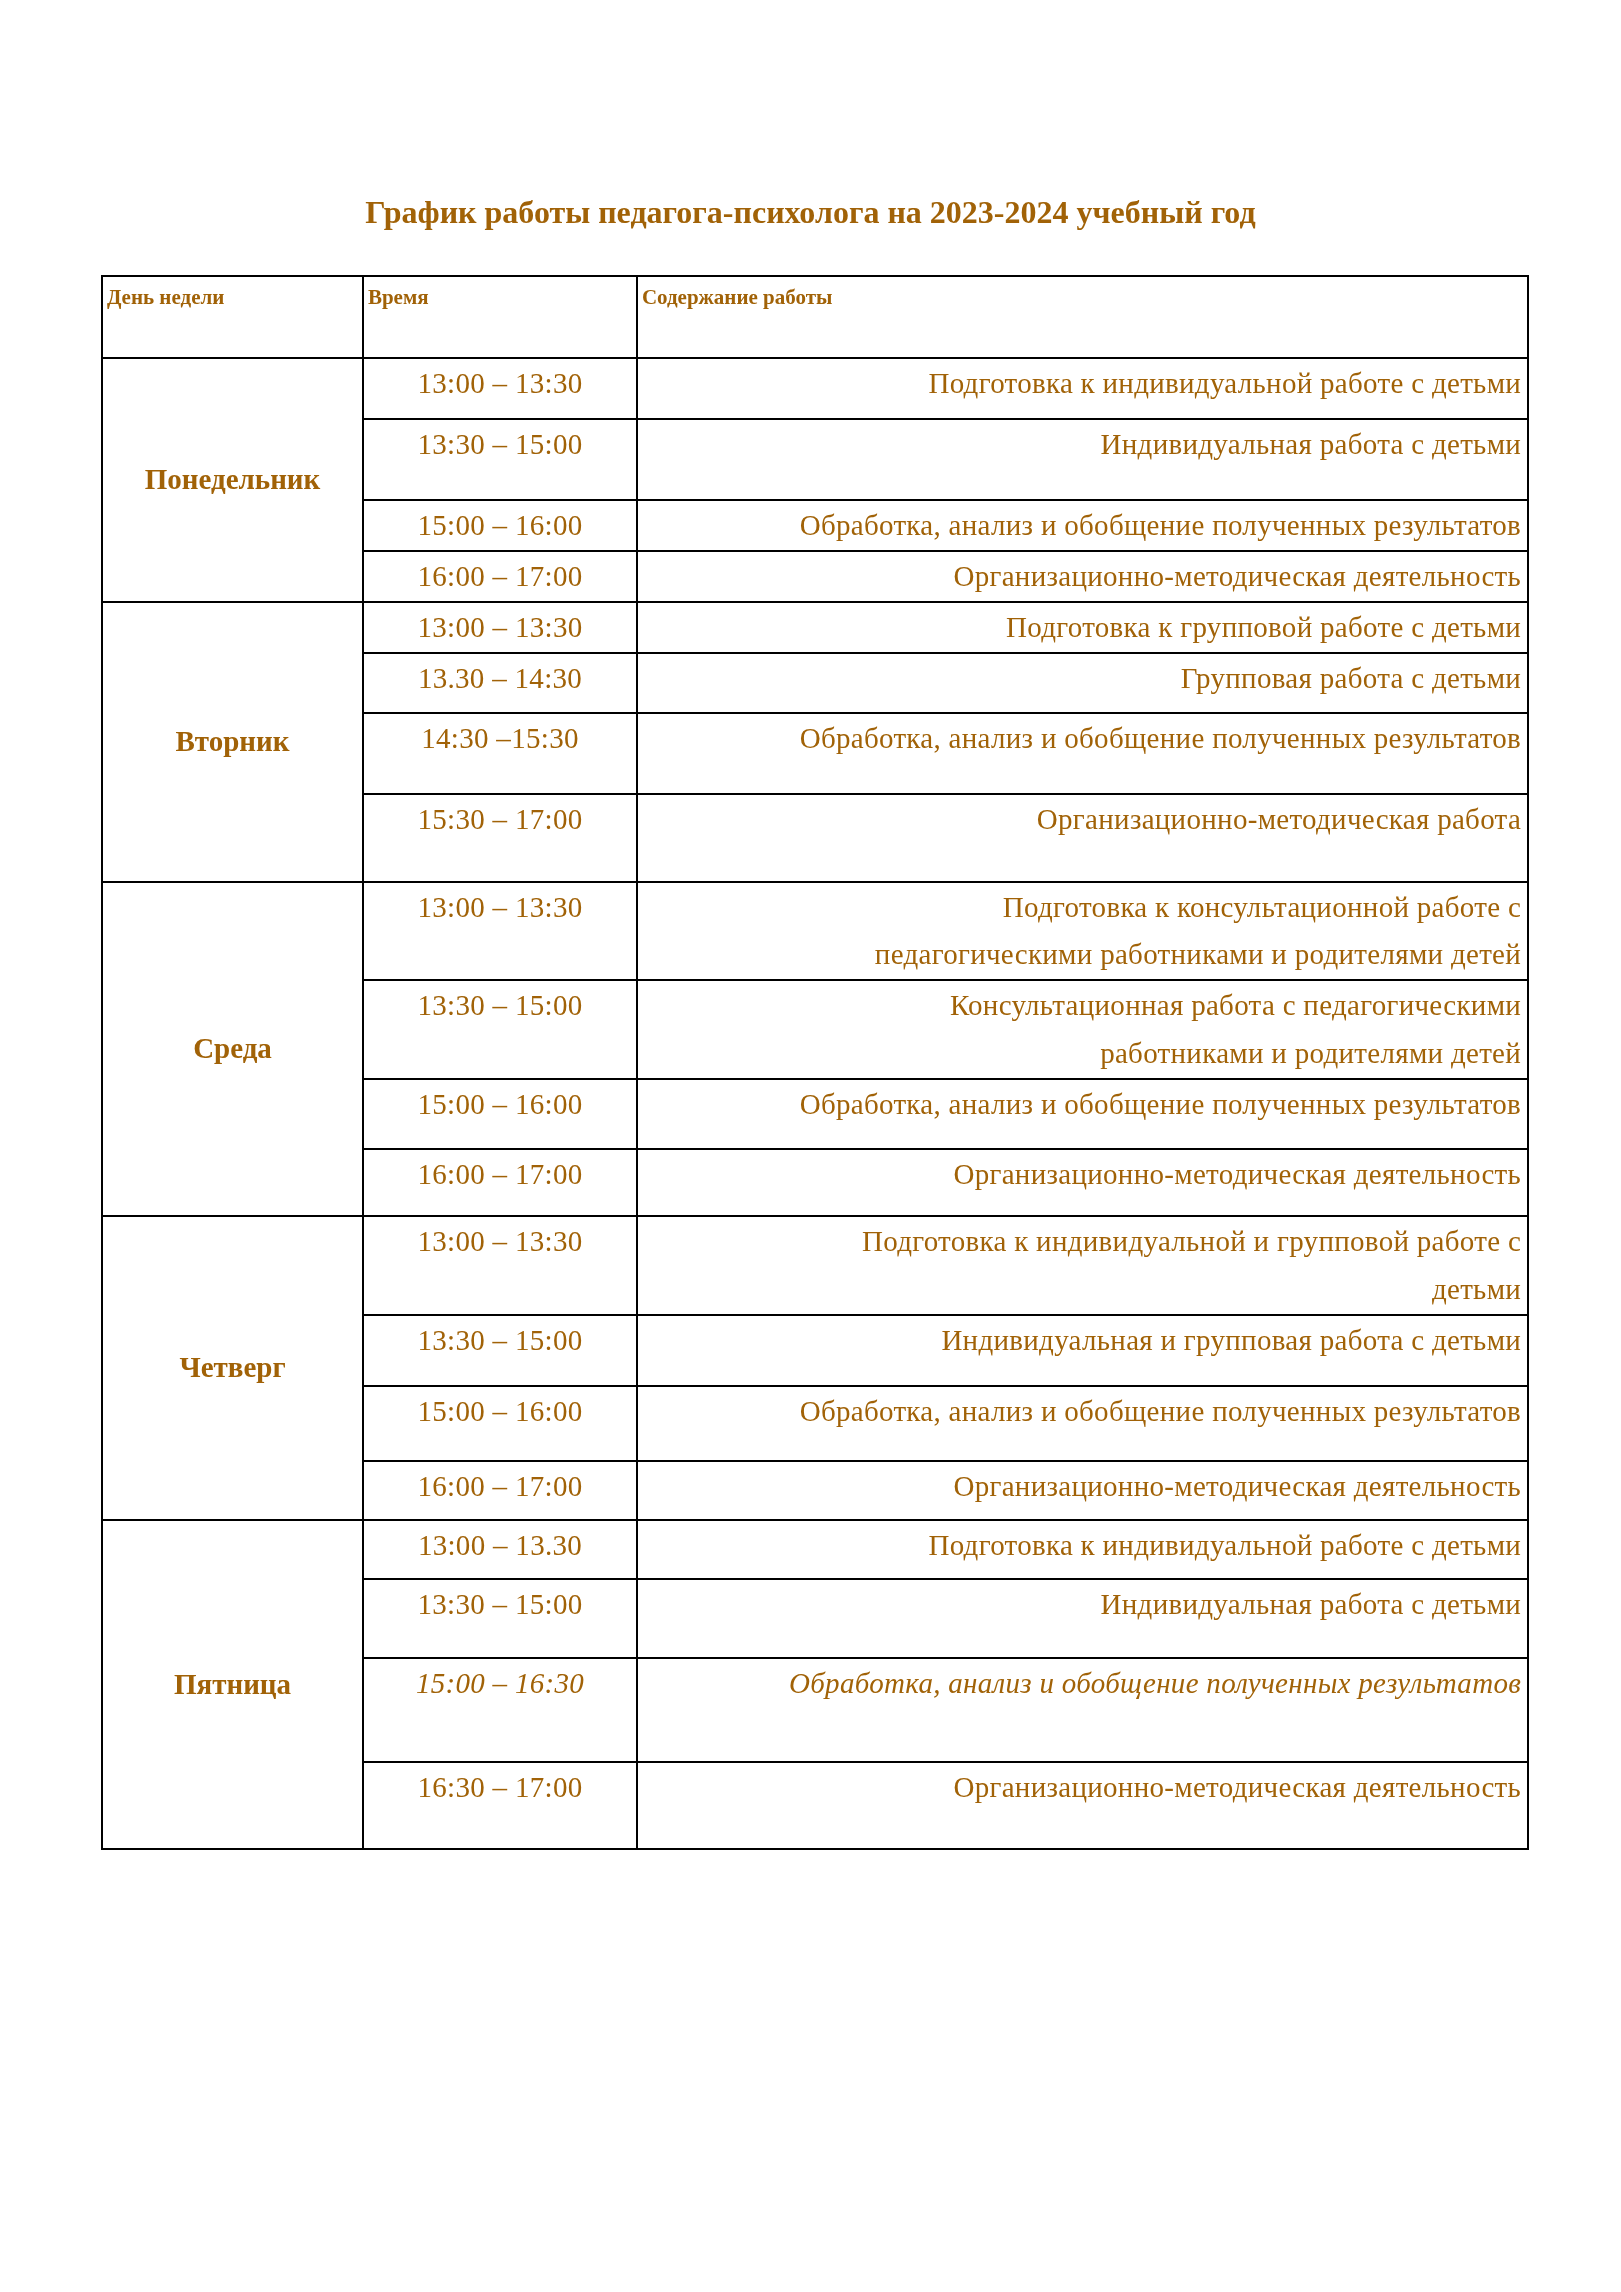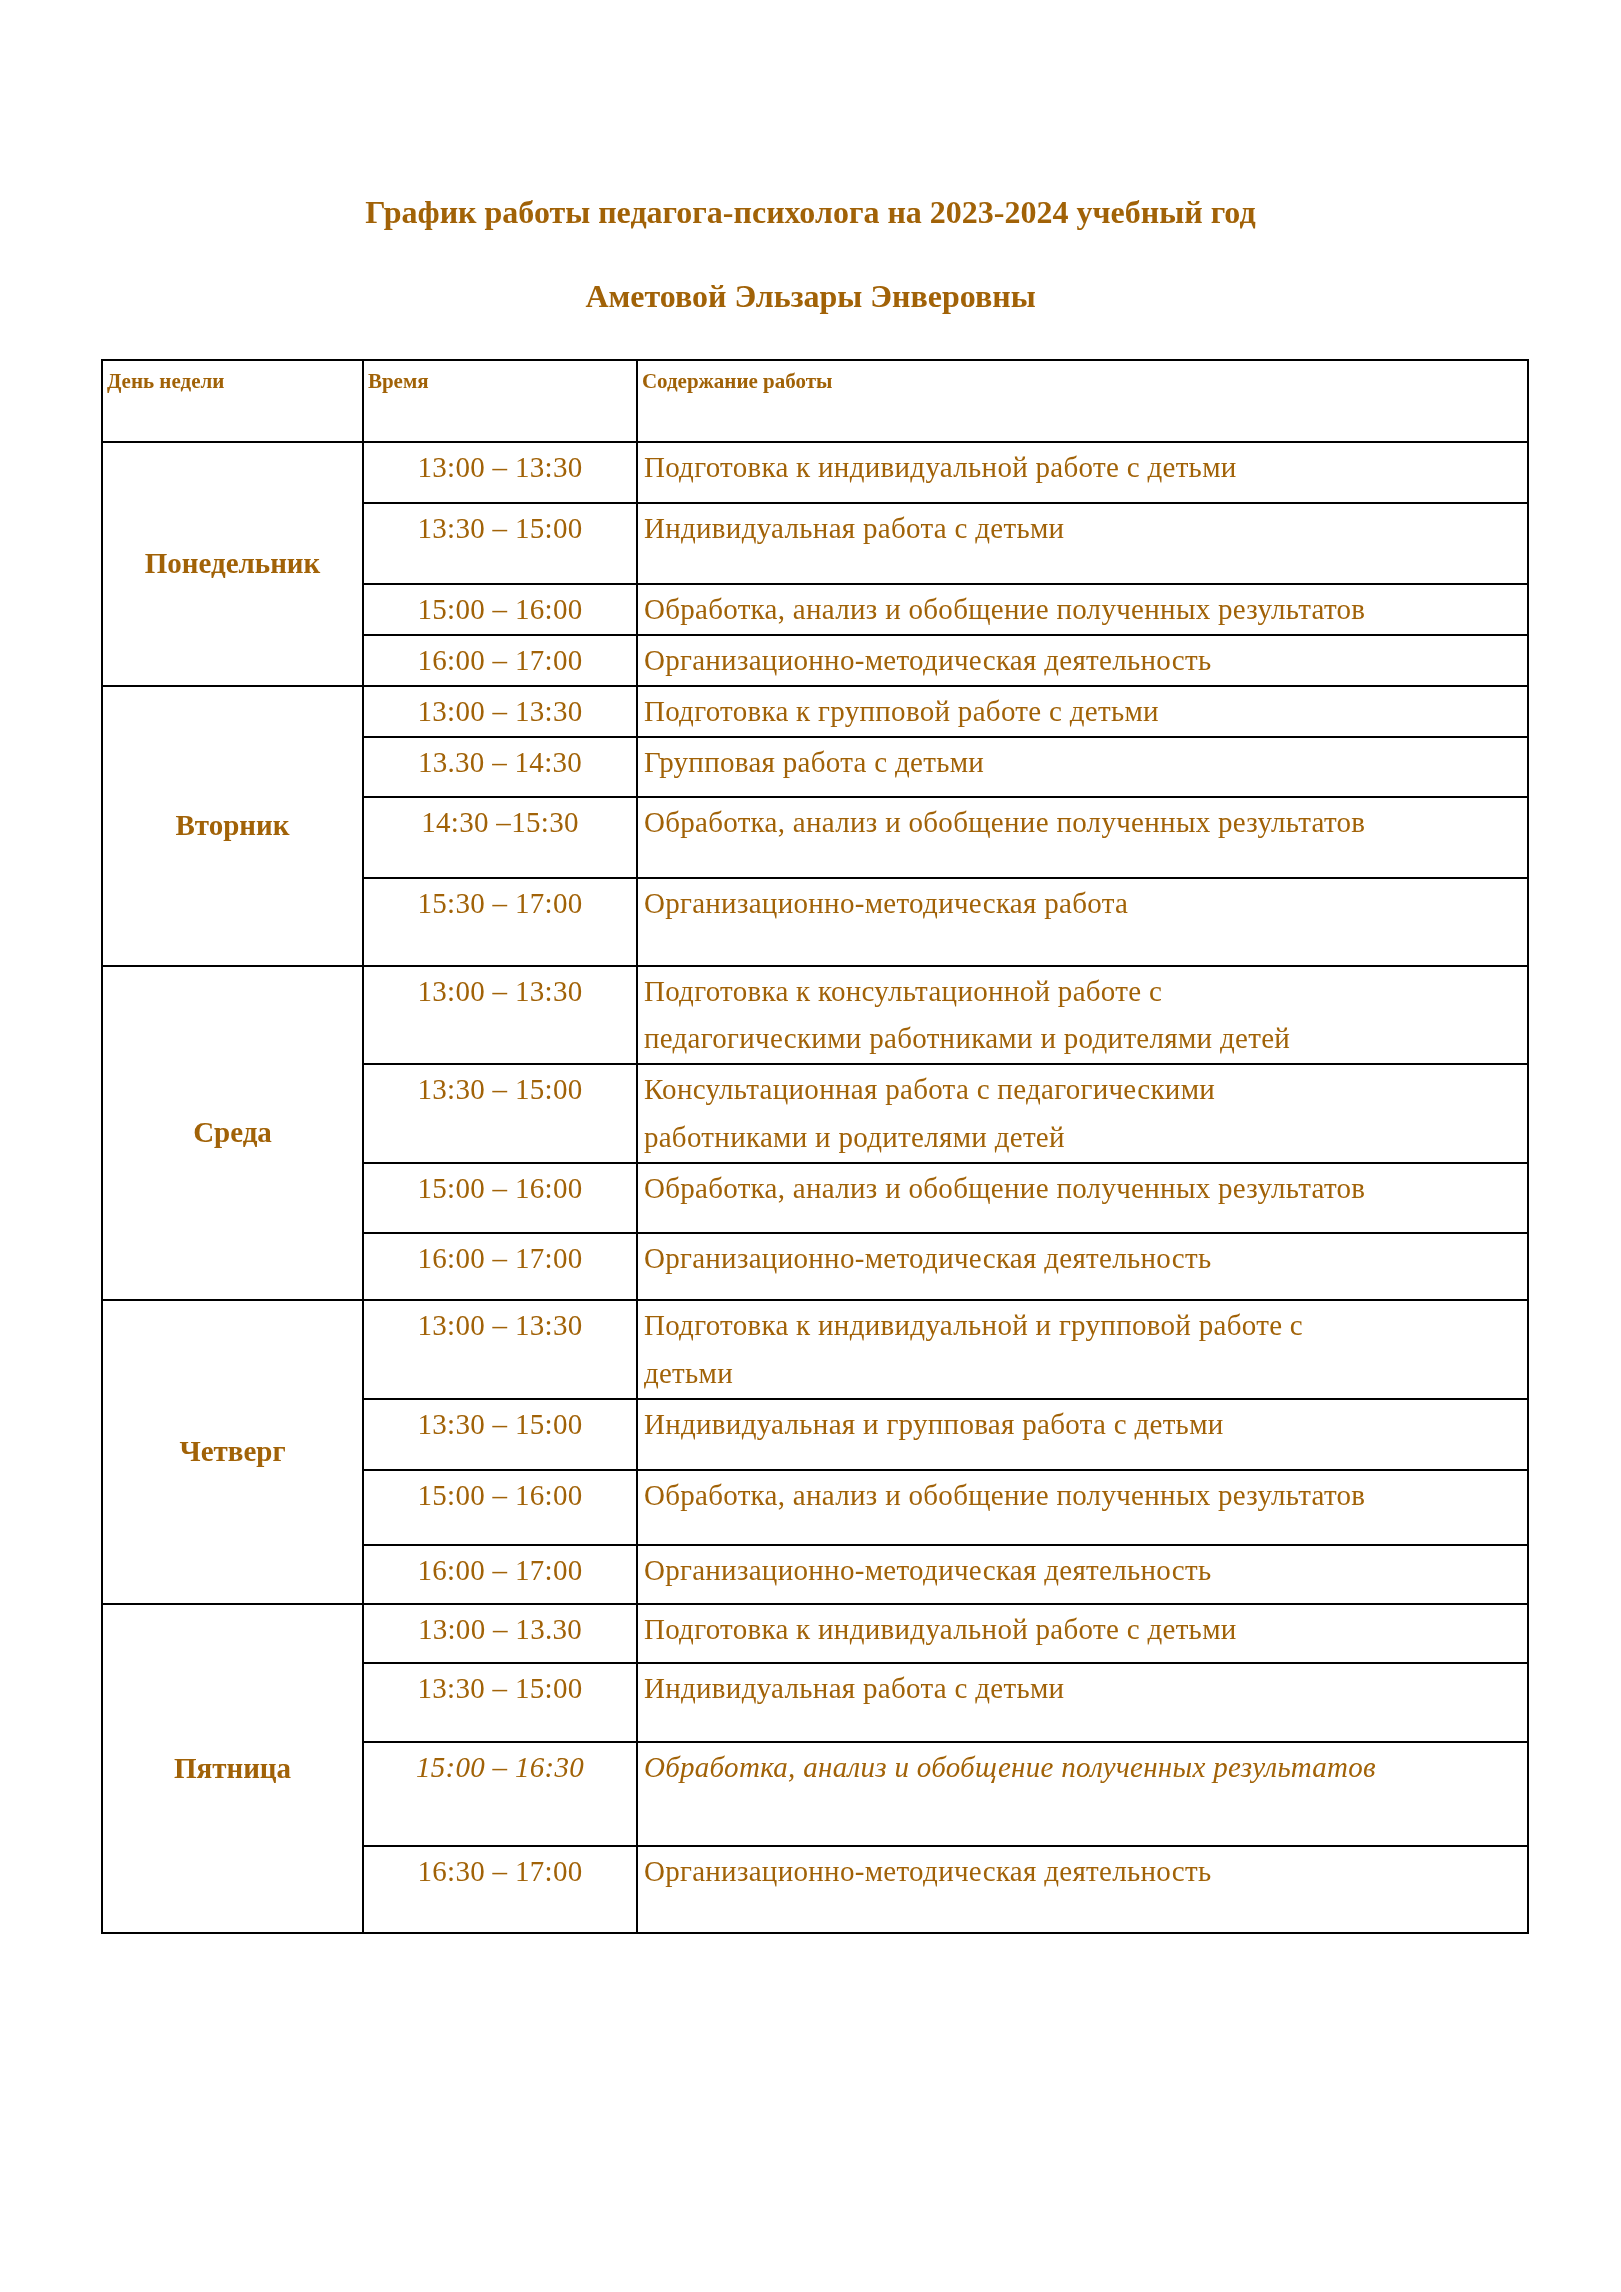--- a/index.html
+++ b/index.html
@@ -62,34 +62,33 @@
     font-size: 29px;
     text-align: center;
     vertical-align: top;
     padding: 1px 5.9px 0 5.9px;
     line-height: 1.65;
     letter-spacing: 0.3px;
     white-space: nowrap;
   }
   td.activity-cell {
     font-size: 29px;
-    text-align: left;
+    text-align: right;
     vertical-align: top;
     padding: 1px 5.9px 0 5.9px;
     line-height: 1.65;
     letter-spacing: 0.3px;
     white-space: pre-line;
   }
 </style>
 </head>
 <body>
 
 <div class="page">
   <h1 class="title">График работы педагога-психолога на 2023-2024 учебный год</h1>
-  <h2 class="subtitle">Аметовой Эльзары Энверовны</h2>
 
   <table class="schedule">
     <colgroup>
       <col style="width:261px">
       <col style="width:274px">
       <col style="width:891px">
     </colgroup>
     <thead>
       <tr>
         <th>День недели</th>

